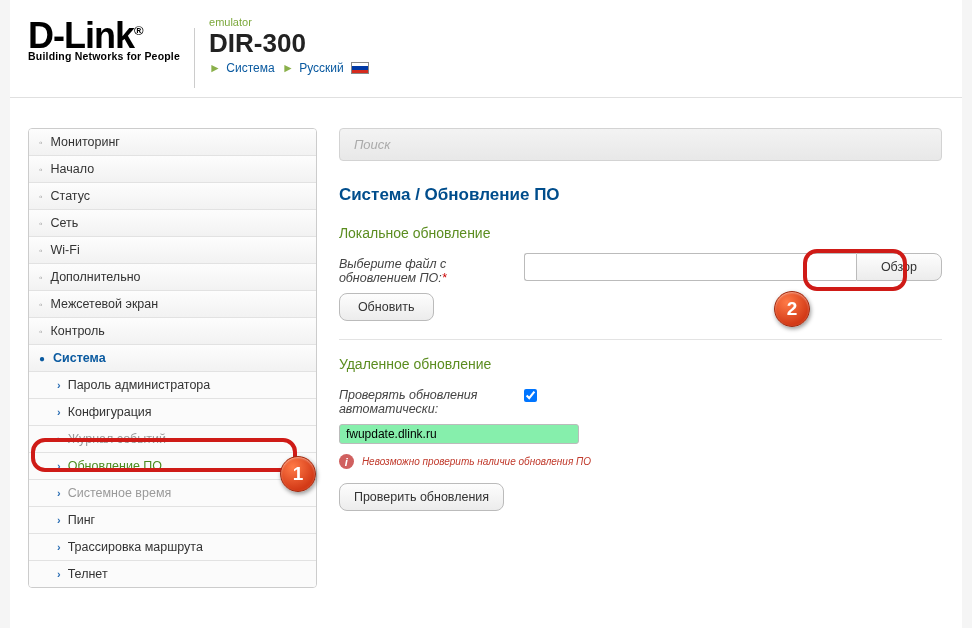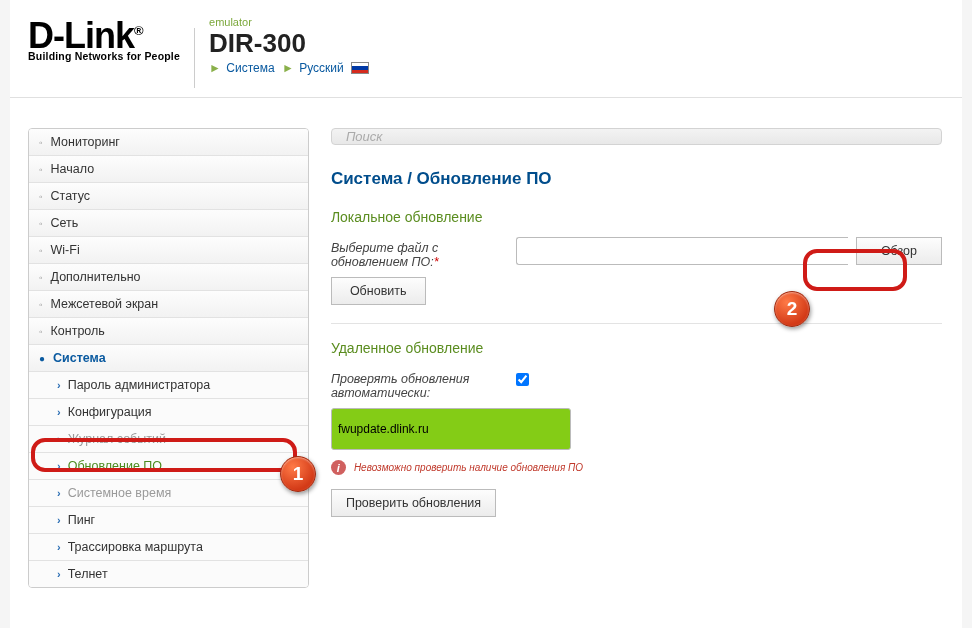--- a/index.html
+++ b/index.html
@@ -127,21 +127,21 @@
   .sub-item.dim { color: #9a9a9a; }
   .main {
     flex: 1;
     margin-left: 22px;
     padding-right: 20px;
   }
   .search-bar {
     background: linear-gradient(#f3f3f3,#e8e8e8);
     border: 1px solid #d3d3d3;
     border-radius: 4px;
-    padding: 0 14px;
+    padding: 8px 14px;
     color: #aaa;
     font-style: italic;
     font-size: 13px;
     margin-bottom: 24px;
   }
   .page-title {
     color: #004d8c;
     font-size: 17px;
     font-weight: bold;
     margin: 4px 0 20px 0;
@@ -160,58 +160,57 @@
   .form-label {
     width: 185px;
     color: #444;
     font-size: 12.5px;
     padding-top: 4px;
     font-style: italic;
   }
   .req { color: #c00; }
   .txt-input {
     width: 240px;
-    height: 42px;
+    height: 20px;
     border: 1px solid #bbb;
     border-radius: 3px;
-    background: #84cc16;
+    background: #86efac;
     padding: 2px 6px;
     font-size: 12px;
   }
   .file-input {
     width: 332px;
     height: 28px;
     border: 1px solid #bbb;
     border-top-left-radius: 3px;
     border-bottom-left-radius: 3px;
     border-right: none;
     background: #fff;
   }
   .btn {
     display: inline-flex;
     align-items: center;
     justify-content: center;
     background: linear-gradient(#fdfdfd,#ececec);
     border: 1px solid #bbb;
-    border-radius: 0;
+    border-radius: 8px;
     height: 28px;
     padding: 0 14px;
     font-size: 12.5px;
     color: #333;
     cursor: pointer;
   }
   .browse-wrap {
     display: flex;
     align-items: stretch;
   }
   .browse-btn {
     border-top-left-radius: 0;
     border-bottom-left-radius: 0;
     padding: 0 24px;
-    margin-left: 8px;
   }
   .hr {
     border: none;
     border-top: 1px solid #e3e3e3;
     margin: 18px 0 16px 0;
   }
   .warn-row {
     display: flex;
     align-items: center;
     margin: 10px 0 14px 0;

